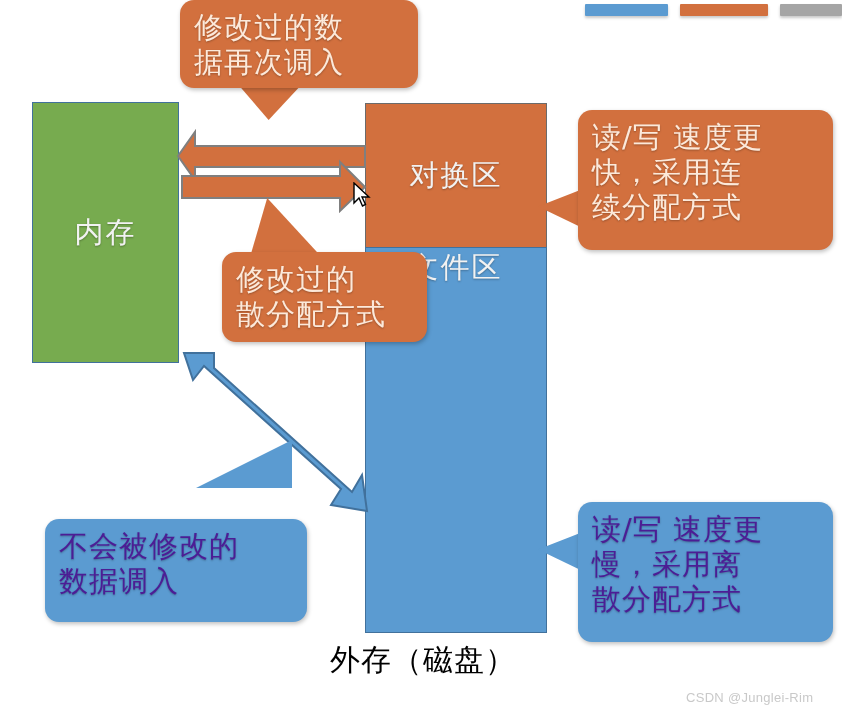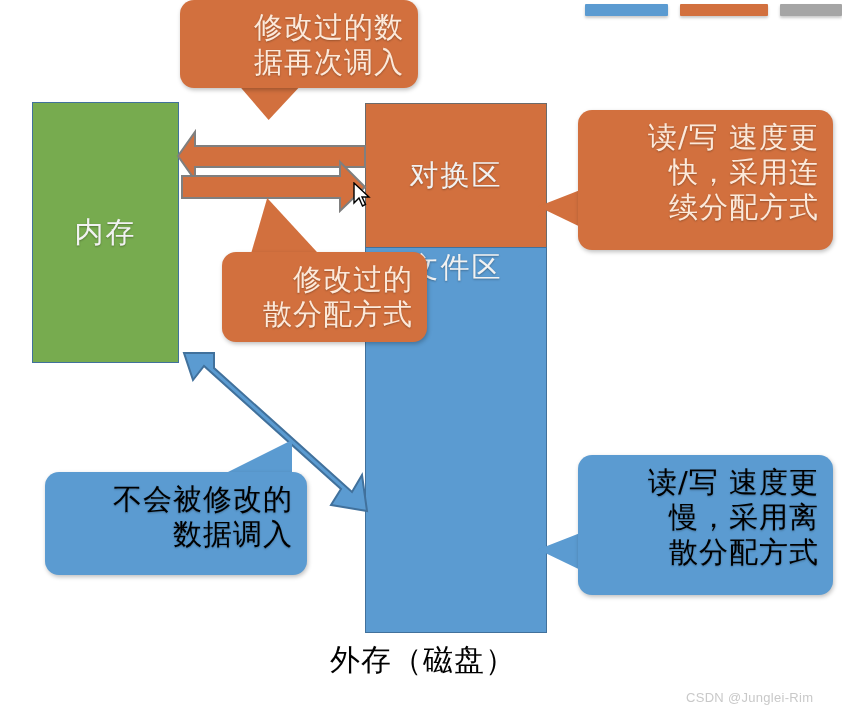--- a/index.html
+++ b/index.html
@@ -77,29 +77,29 @@
     box-sizing: border-box;
     border-radius: 14px;
     color: #fce9da;
     text-shadow: 0 1px 2px rgba(0,0,0,0.28);
     font-size: 29px;
     line-height: 1.20;
     padding: 10px 14px;
     box-shadow: 1px 2px 4px rgba(0,0,0,0.25);
     letter-spacing: 1px;
   }
-  .callout.blue { color: #000000; }
+  .callout.blue { color: #4c1d95; margin-top: 47px; }
 
   .co-top     { left: 180px; top: 0px;   width: 238px; height: 88px; }
   .co-mid     { left: 222px; top: 252px; width: 205px; height: 90px; }
   .co-right1  { left: 578px; top: 110px; width: 255px; height: 140px; }
   .co-right2  { left: 578px; top: 455px; width: 255px; height: 140px; }
   .co-left    { left: 45px;  top: 472px; width: 262px; height: 103px; }
 
-  .callout .line { display: block; white-space: nowrap; text-align: right; }
+  .callout .line { display: block; white-space: nowrap; }
 
   
   .tail {
     position: absolute;
   }
   .tail-top {           
     left: 236px; top: 82px; width: 68px; height: 38px;
     clip-path: polygon(0% 0%, 100% 0%, 48% 100%);
   }
   .tail-mid {           

